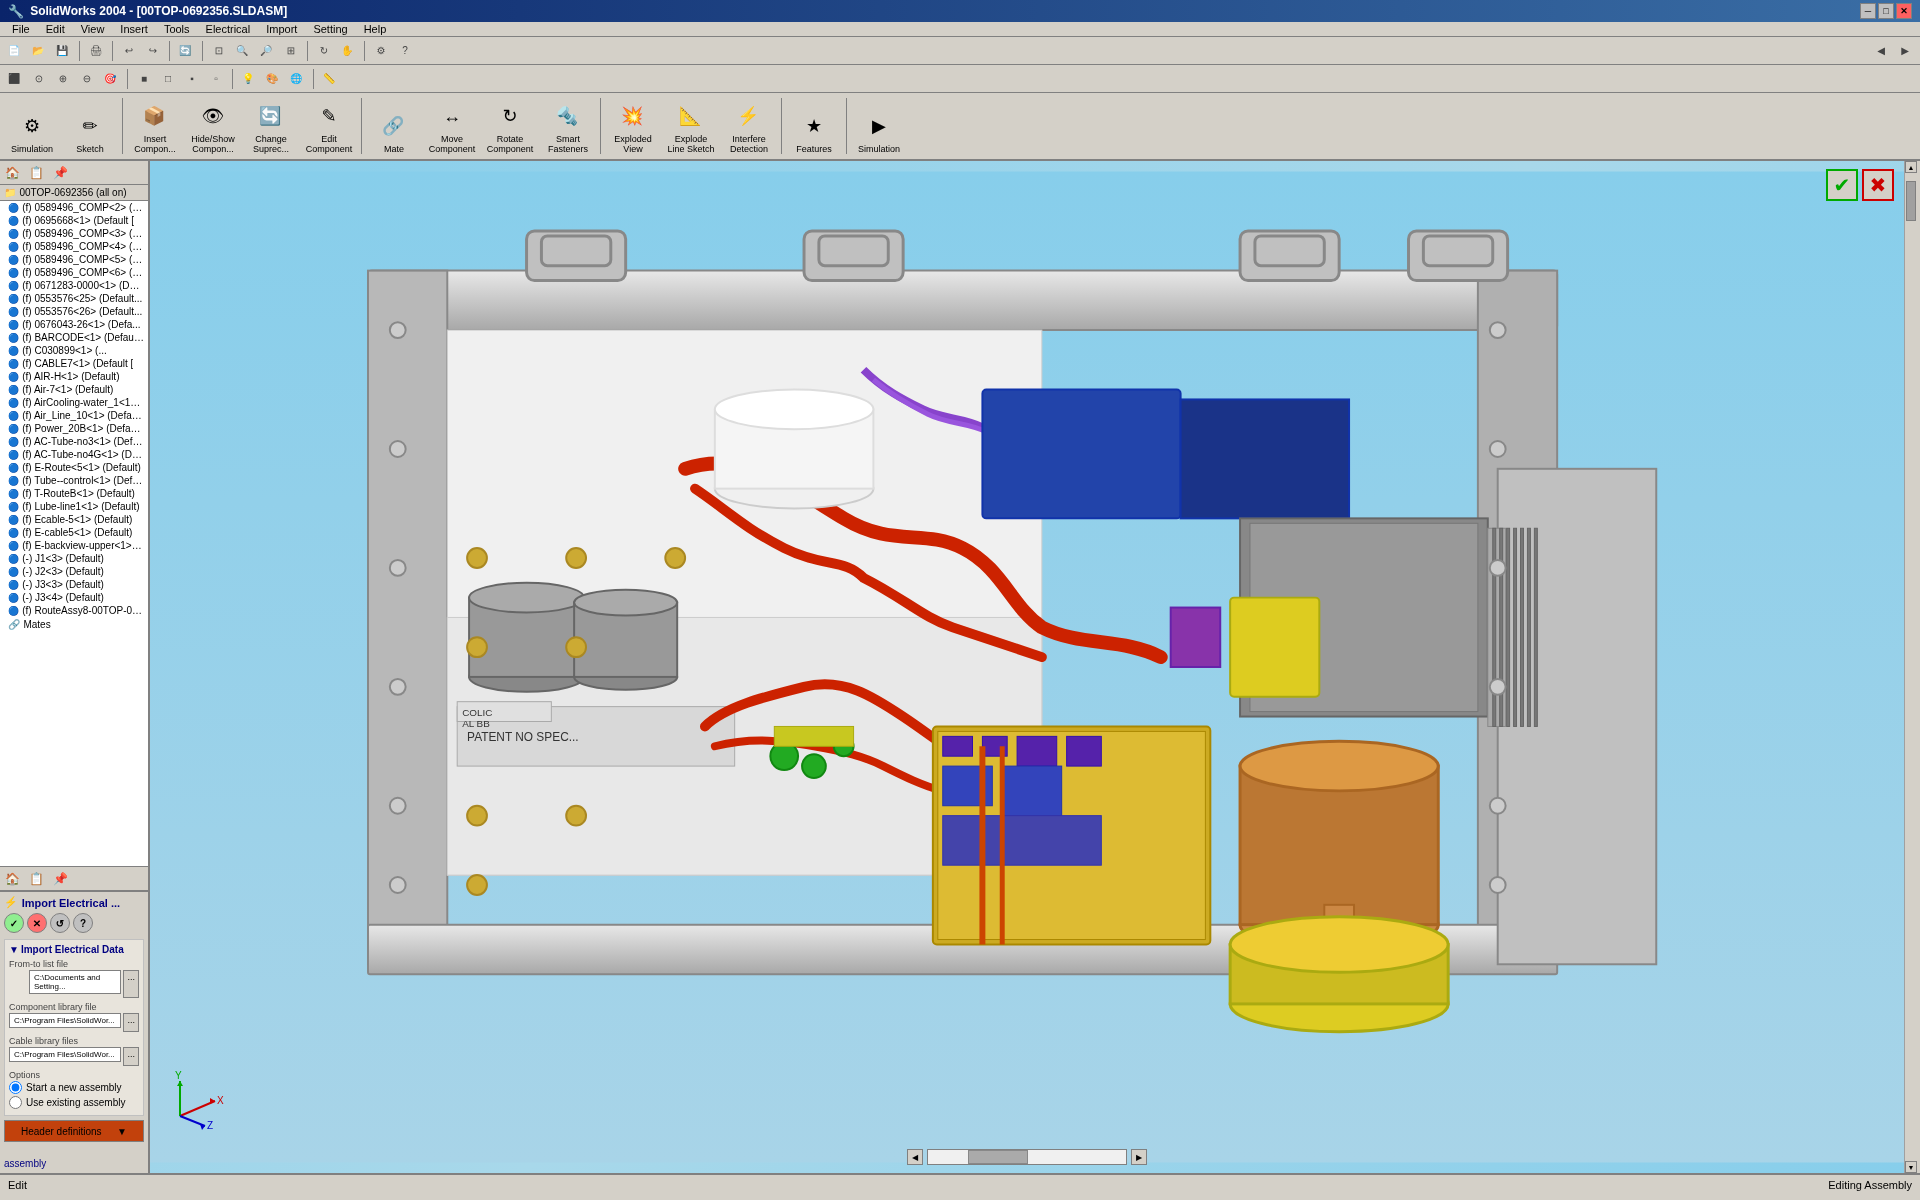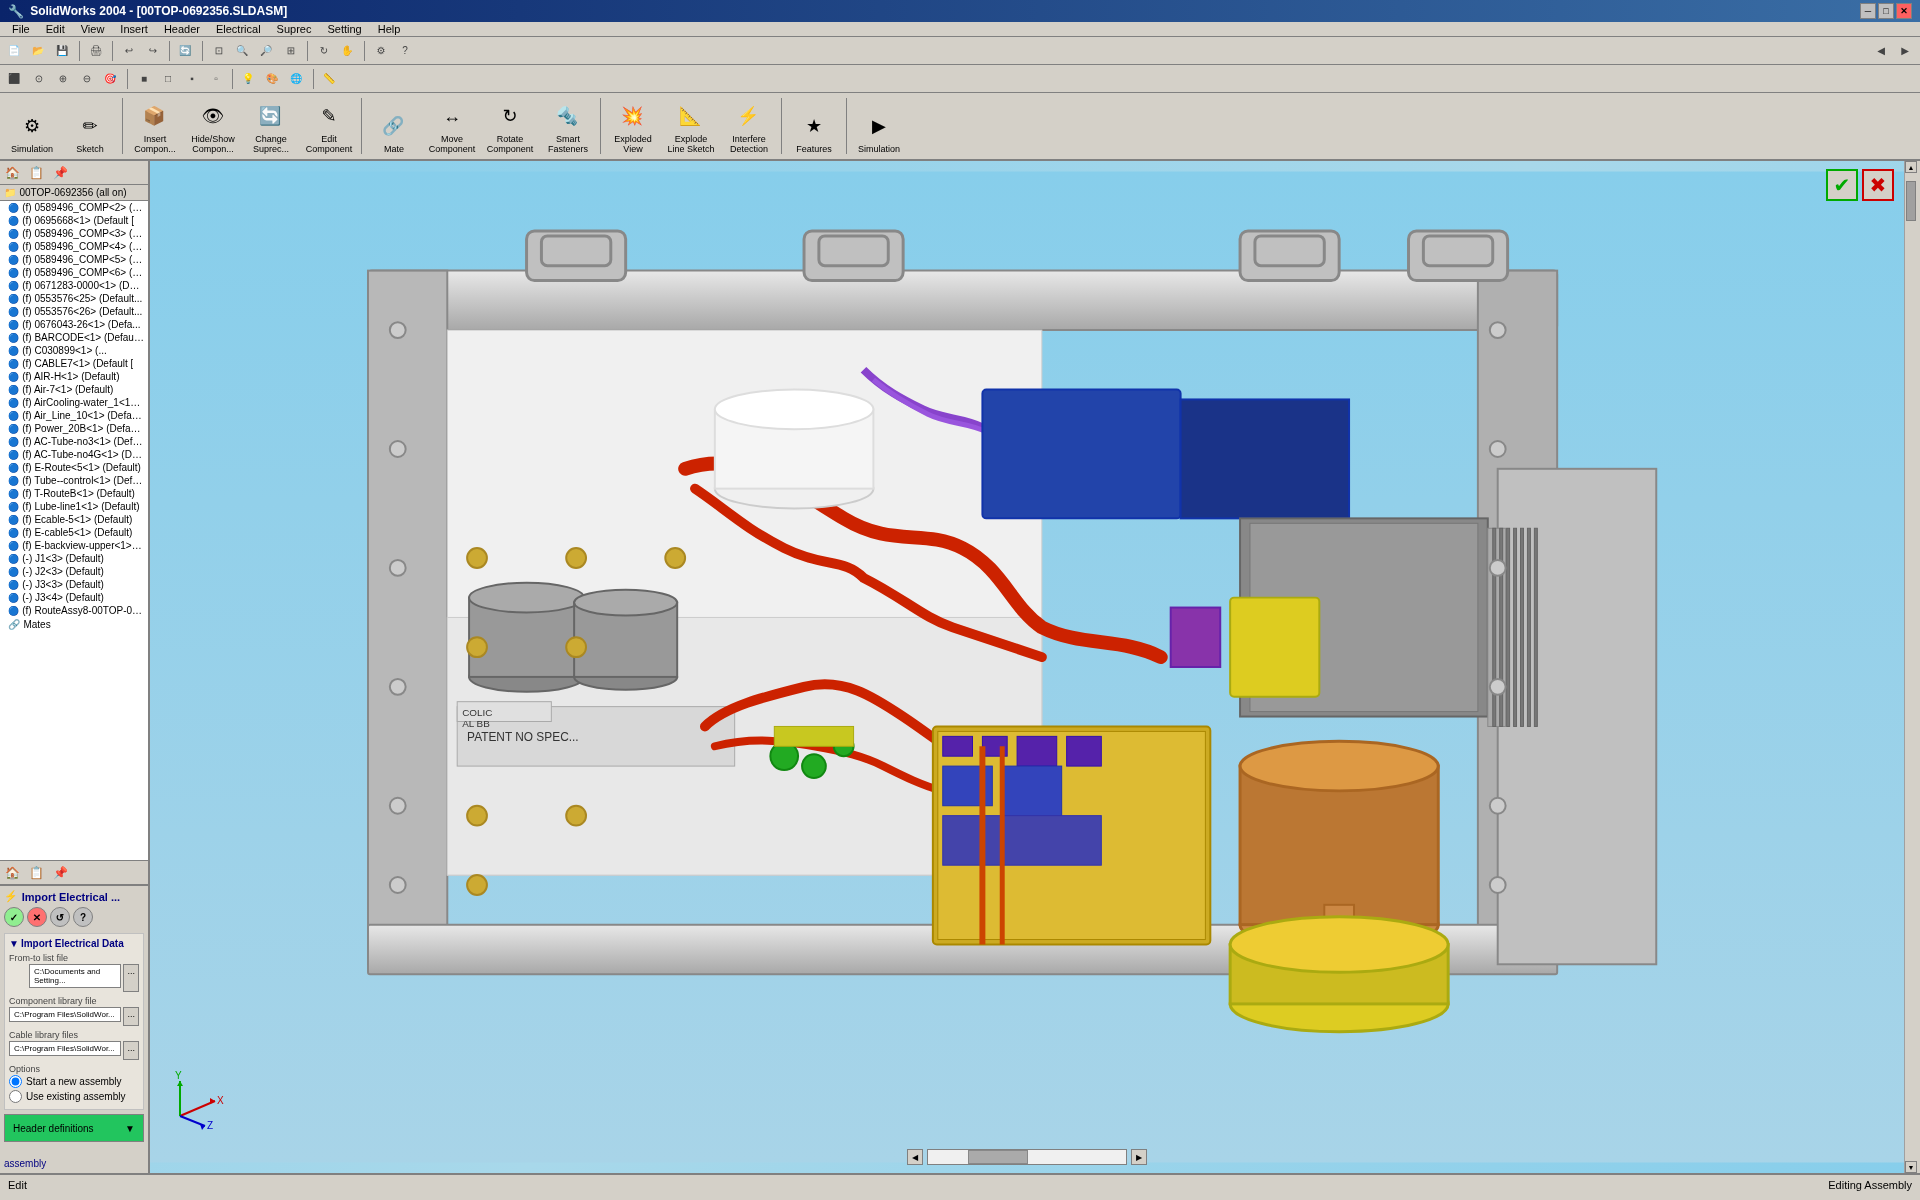--- a/index.html
+++ b/index.html
@@ -217,26 +217,26 @@
     .field-browse {
       background: #d4d0c8;
       border: 1px solid #808080;
       padding: 1px 3px;
       cursor: pointer;
       font-size: 9px;
     }
     .options-section { margin-top: 4px; }
     .radio-option { display: flex; align-items: center; gap: 4px; font-size: 10px; margin-bottom: 2px; }
     .header-dropdown {
-      width: 100%; height: 28px;
+      width: 100%; height: 22px;
       border: 1px solid #808080;
-      background: #22c55e;
+      background: #c2410c;
       font-size: 10px;
       display: flex; align-items: center; justify-content: space-between;
-      padding: 0 8px; cursor: pointer;
+      padding: 0 16px; cursor: pointer;
     }
 
     
     #viewport {
       flex: 1;
       background: linear-gradient(135deg, #87ceeb 0%, #a8d8ea 50%, #87ceeb 100%);
       position: relative;
       overflow: hidden;
     }
 
@@ -328,23 +328,23 @@
     <div class="title-btn">□</div>
     <div class="title-btn" style="background:#ff6060;">✕</div>
   </div>
 </div>
 
 <div id="menubar">
 <div class="menu-item">File</div>
     <div class="menu-item">Edit</div>
     <div class="menu-item">View</div>
     <div class="menu-item">Insert</div>
-    <div class="menu-item">Header</div>
+    <div class="menu-item">Tools</div>
     <div class="menu-item">Electrical</div>
-    <div class="menu-item">Suprec</div>
+    <div class="menu-item">Import</div>
     <div class="menu-item">Setting</div>
     <div class="menu-item">Help</div>
   </div>
 
 <div id="toolbar1">
   <div class="toolbar-btn">📄</div>
   <div class="toolbar-btn">📂</div>
   <div class="toolbar-btn">💾</div>
   <div class="toolbar-sep"></div>
   <div class="toolbar-btn">🖨</div>

